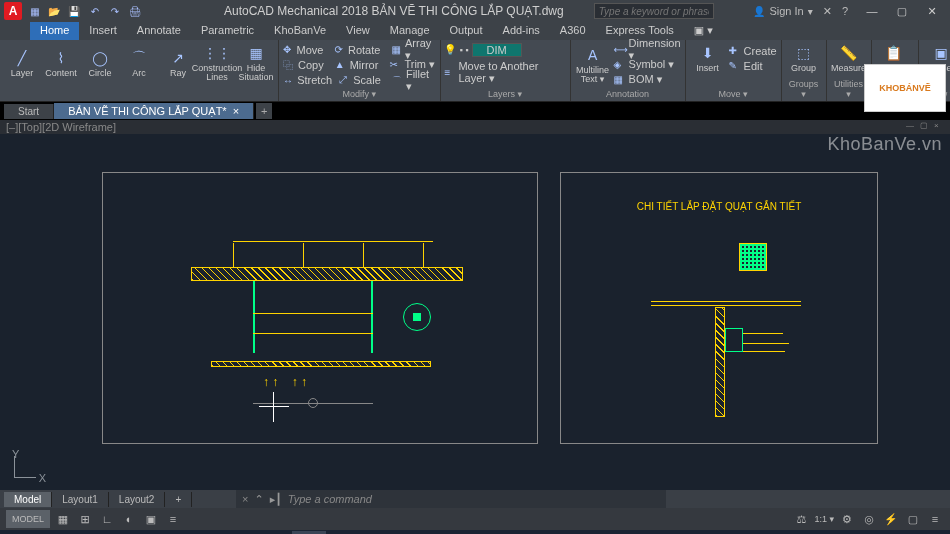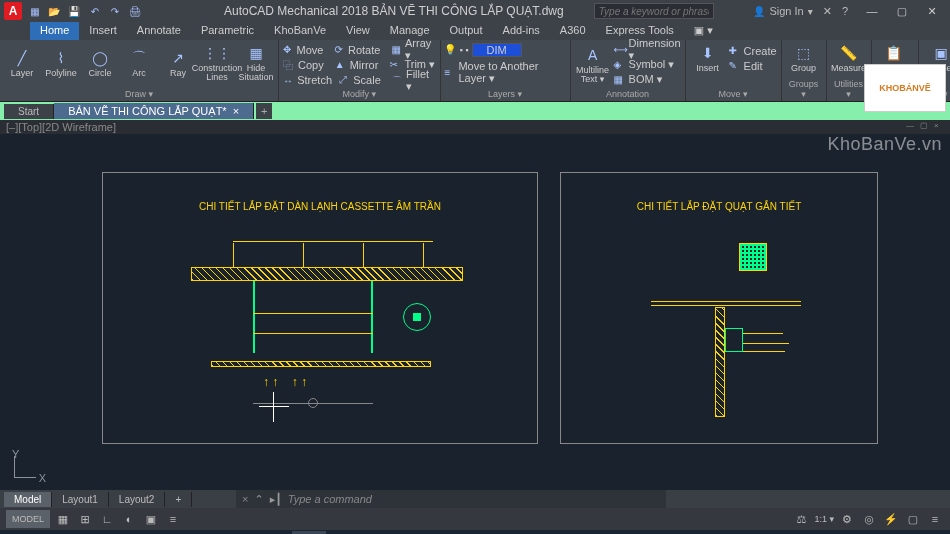--- a/index.html
+++ b/index.html
@@ -22,21 +22,21 @@
 .ribbon-group{display:flex;flex-direction:column;border-right:1px solid #333;padding:2px 4px;justify-content:space-between;position:relative}
 .rg-row{display:flex;gap:3px;align-items:center}
 .rg-title{color:#aaa;font-size:9px;text-align:center;padding-top:1px}
 .ribbon-btn{display:flex;flex-direction:column;align-items:center;justify-content:center;color:#ccc;padding:1px 3px;gap:1px}
 .ribbon-btn-lg{width:36px}
 .ribbon-btn .ico{width:20px;height:20px;display:flex;align-items:center;justify-content:center;color:#a8c5ff;font-size:14px}
 .ribbon-btn .lbl{font-size:9px;text-align:center;line-height:1}
 .ribbon-sm{display:flex;align-items:center;gap:3px;color:#ccc;font-size:9px;height:15px}
 .ribbon-sm .ico{width:12px;height:12px;color:#a8c5ff;font-size:10px}
 .watermark-brand{position:absolute;right:4px;top:24px;width:82px;height:48px;background:#fff;display:flex;align-items:center;justify-content:center;font-weight:bold;color:#d97a1e;font-size:9px;z-index:5;border:1px solid #ccc}
-.file-tabs{height:18px;background:#86efac;display:flex;align-items:center;padding-left:4px;gap:0}
+.file-tabs{height:18px;background:#000000;display:flex;align-items:center;padding-left:4px;gap:0}
 .file-tab{padding:2px 14px;background:#3d4248;color:#bbb;font-size:10px;border-right:1px solid #222;display:flex;align-items:center;gap:6px}
 .file-tab.active{background:#4c6b8f;color:#fff}
 .file-tab-add{width:16px;height:16px;background:#3d4248;color:#aaa;display:flex;align-items:center;justify-content:center;margin-left:2px}
 .viewport-hdr{height:14px;background:#2a2e34;color:#888;font-size:9px;padding:1px 6px;display:flex;justify-content:space-between}
 .vp-ctrls{display:flex;gap:4px}
 .vp-ctrl{width:10px;height:10px;color:#888;font-size:8px}
 .canvas{position:relative;height:356px;background:#1a222d;overflow:hidden}
 .watermark-text{position:absolute;right:8px;top:0px;color:rgba(230,230,230,0.55);font-size:18px;font-weight:500;letter-spacing:.5px;z-index:3}
 .copyright{position:absolute;left:50%;bottom:26px;transform:translateX(-50%);color:rgba(230,230,230,0.5);font-size:15px;z-index:3}
 .dwg-frame{position:absolute;border:1px solid #888}
@@ -107,21 +107,21 @@
 
 <div class="ribbon">
   <div class="ribbon-group">
     <div class="rg-row">
       <div class="ribbon-btn ribbon-btn-lg">
           <div class="ico">╱</div>
           <div class="lbl">Layer</div>
         </div>
       <div class="ribbon-btn ribbon-btn-lg">
           <div class="ico">⌇</div>
-          <div class="lbl">Polyline</div>
+          <div class="lbl">Content</div>
         </div>
       <div class="ribbon-btn ribbon-btn-lg">
           <div class="ico">◯</div>
           <div class="lbl">Circle</div>
         </div>
       <div class="ribbon-btn ribbon-btn-lg">
           <div class="ico">⌒</div>
           <div class="lbl">Arc</div>
         </div>
       <div class="ribbon-btn ribbon-btn-lg">
@@ -132,21 +132,20 @@
           <div class="ico">⋮⋮</div>
           <div class="lbl">Construction
 Lines</div>
         </div>
       <div class="ribbon-btn ribbon-btn-lg">
           <div class="ico">▦</div>
           <div class="lbl">Hide
 Situation</div>
         </div>
     </div>
-    <div class="rg-title">Draw ▾</div>
   </div>
 
   <div class="ribbon-group" style="flex-direction:column;gap:0">
     <div class="ribbon-sm">
         <span class="ico">✥</span>
         <span>Move</span> 
         <span style="margin-left:8px" class="ico">⟳</span>
         <span>Rotate</span> 
         <span style="margin-left:8px" class="ico">▦</span>
         <span>Array ▾</span>
@@ -164,21 +163,21 @@
         <span>Stretch</span> 
         <span style="margin-left:4px" class="ico">⤢</span>
         <span>Scale</span> 
         <span style="margin-left:8px" class="ico">⌒</span>
         <span>Fillet ▾</span>
       </div>
     <div class="rg-title">Modify ▾</div>
   </div>
 
   <div class="ribbon-group" style="min-width:130px">
-    <div class="ribbon-sm"><span class="ico">💡</span>▪ ▪ <span style="background:#1d4ed8;padding:0 14px;border:1px solid #555">DIM</span></div>
+    <div class="ribbon-sm"><span class="ico">💡</span>▪ ▪ <span style="background:#0f766e;padding:0 14px;border:1px solid #555">DIM</span></div>
     <div class="ribbon-sm">
         <span class="ico">≡</span>
         <span>Move to Another Layer ▾</span>
       </div>
     <div class="rg-title">Layers ▾</div>
   </div>
 
   <div class="ribbon-group">
     <div class="rg-row">
       <div class="ribbon-btn ribbon-btn-lg">
@@ -274,21 +273,20 @@
     <span class="vp-ctrl">—</span>
     <span class="vp-ctrl">▢</span>
     <span class="vp-ctrl">×</span>
   </div>
 </div>
 
 <div class="canvas">
   <div class="watermark-text">KhoBanVe.vn</div>
 
   <div class="dwg-frame" style="left:102px;top:38px;width:436px;height:272px">
-    <div class="dwg-title" style="top:28px">CHI TIẾT LẮP ĐẶT DÀN LẠNH CASSETTE ÂM TRẦN</div>
 
     <div class="dwg-el hatch" style="left:88px;top:94px;width:272px;height:14px"></div>
 
     <div class="dwg-el" style="left:150px;top:108px;width:120px;height:72px;border-left:2px solid #0f8;border-right:2px solid #0f8"></div>
     <div class="dwg-el" style="left:150px;top:140px;width:120px;height:1px;background:#ffd400"></div>
     <div class="dwg-el" style="left:150px;top:160px;width:120px;height:1px;background:#ffd400"></div>
 
     <div class="dwg-el hatch" style="left:108px;top:188px;width:220px;height:6px"></div>
 
     <div class="dwg-el" style="left:160px;top:202px;color:#ffd400;font-size:12px">↑ ↑&nbsp;&nbsp;&nbsp;&nbsp;↑ ↑</div>

